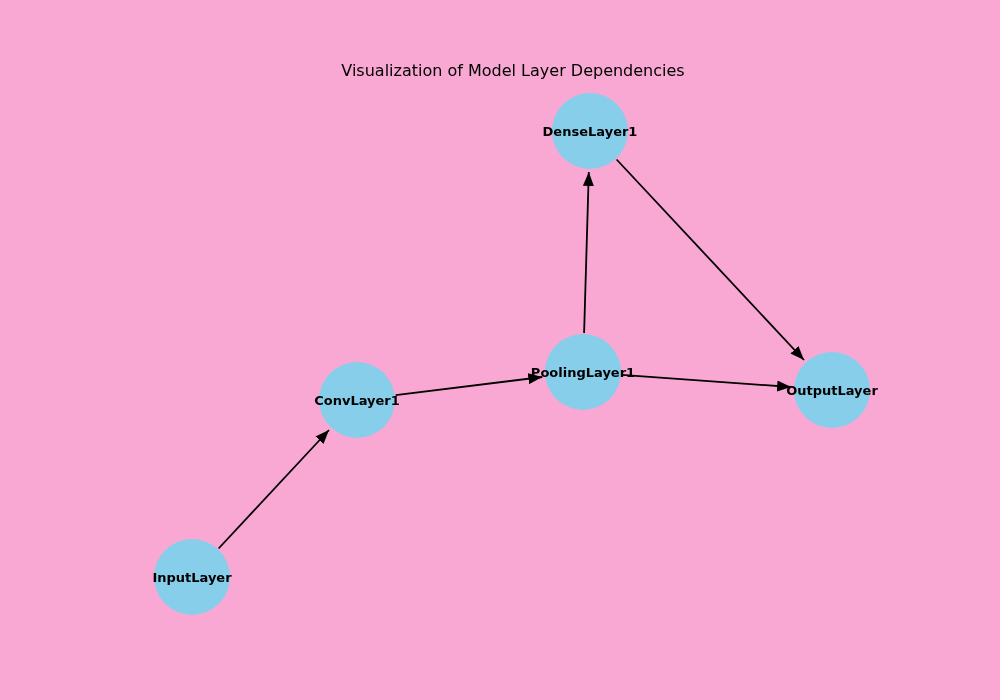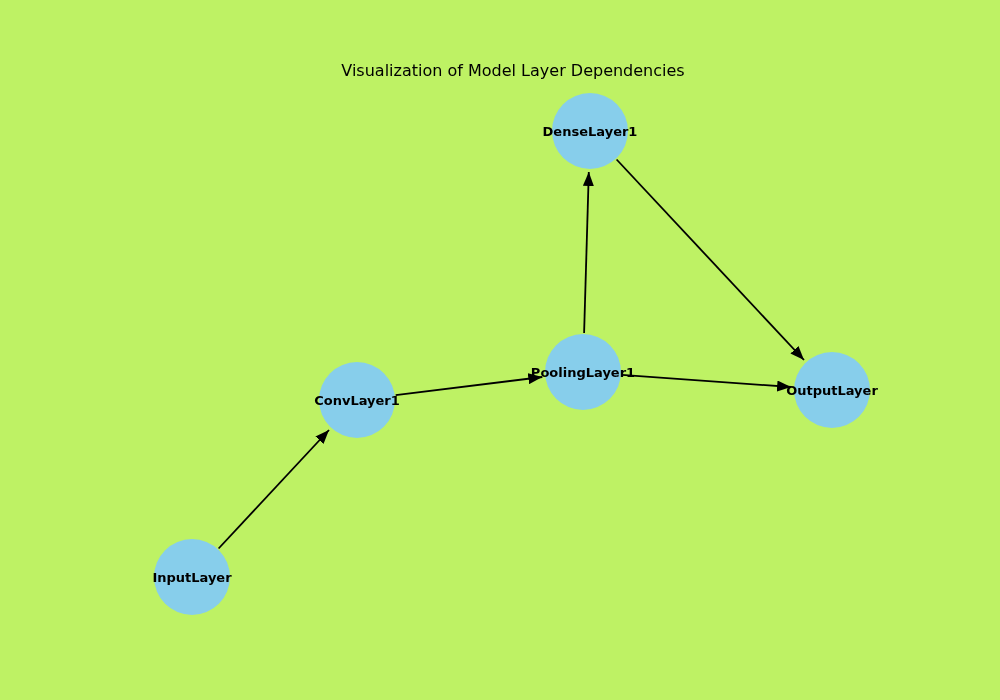--- a/index.html
+++ b/index.html
@@ -8,21 +8,21 @@
     width: 1000px;
     height: 700px;
     background: #ffffff;
     overflow: hidden;
     font-family: "DejaVu Sans", "Liberation Sans", sans-serif;
   }
   .figure {
     position: relative;
     width: 1000px;
     height: 700px;
-    background: #bef264;
+    background: #f9a8d4;
   }
   svg { display: block; }
   .chart-title {
     font-family: "DejaVu Sans", "Liberation Sans", sans-serif;
     font-size: 16px;
     fill: #000000;
     text-anchor: middle;
   }
   .node-label {
     font-family: "DejaVu Sans", "Liberation Sans", sans-serif;

